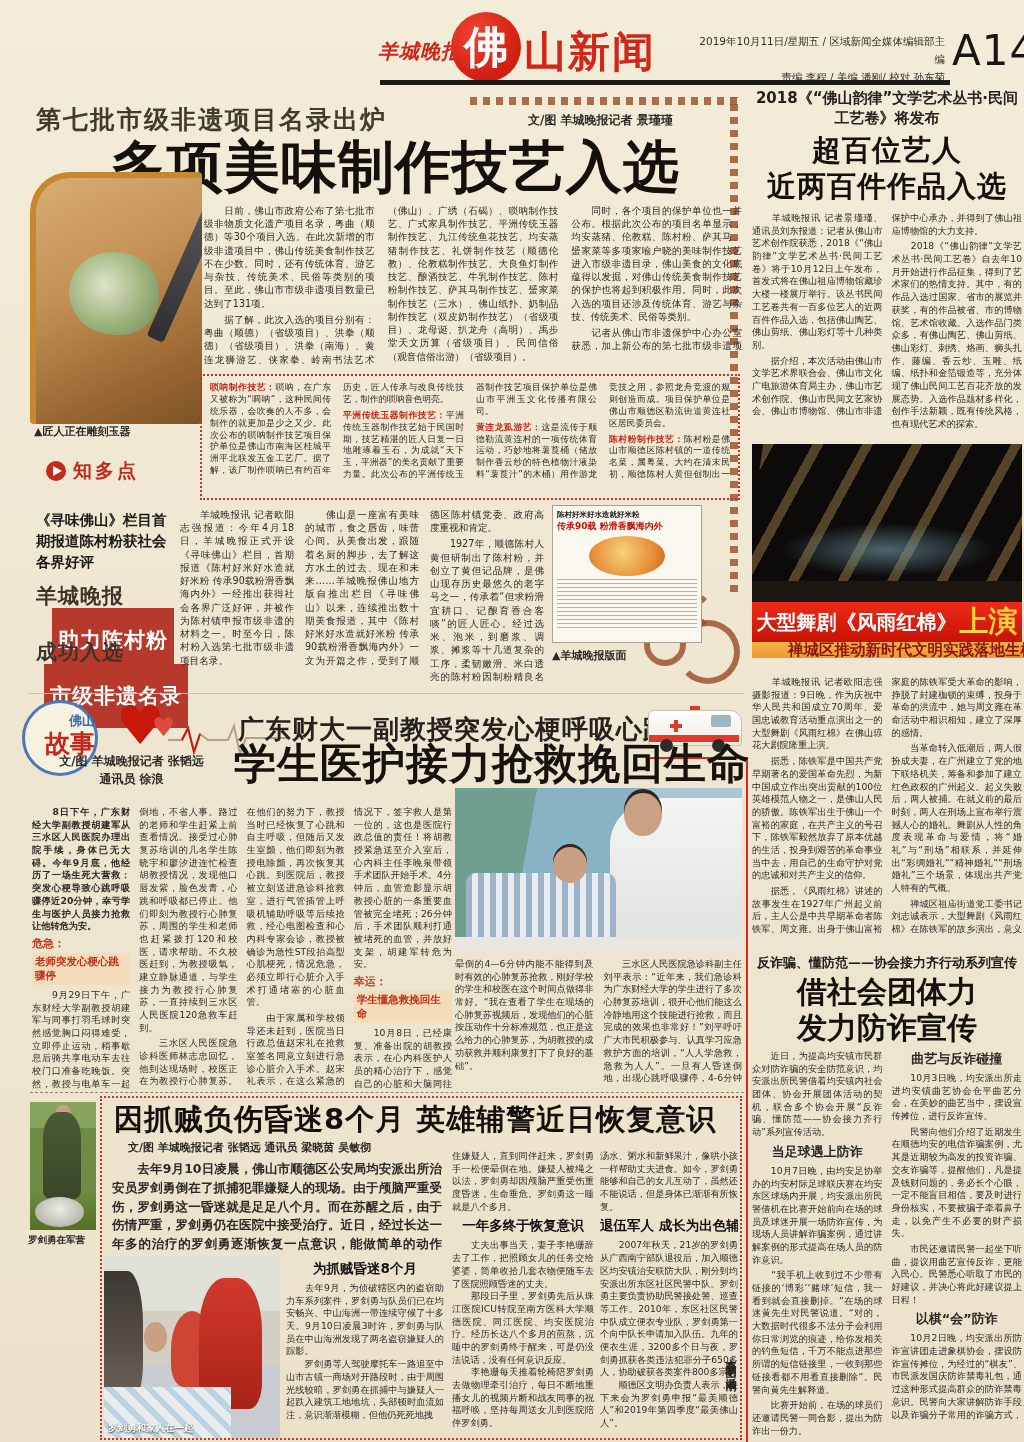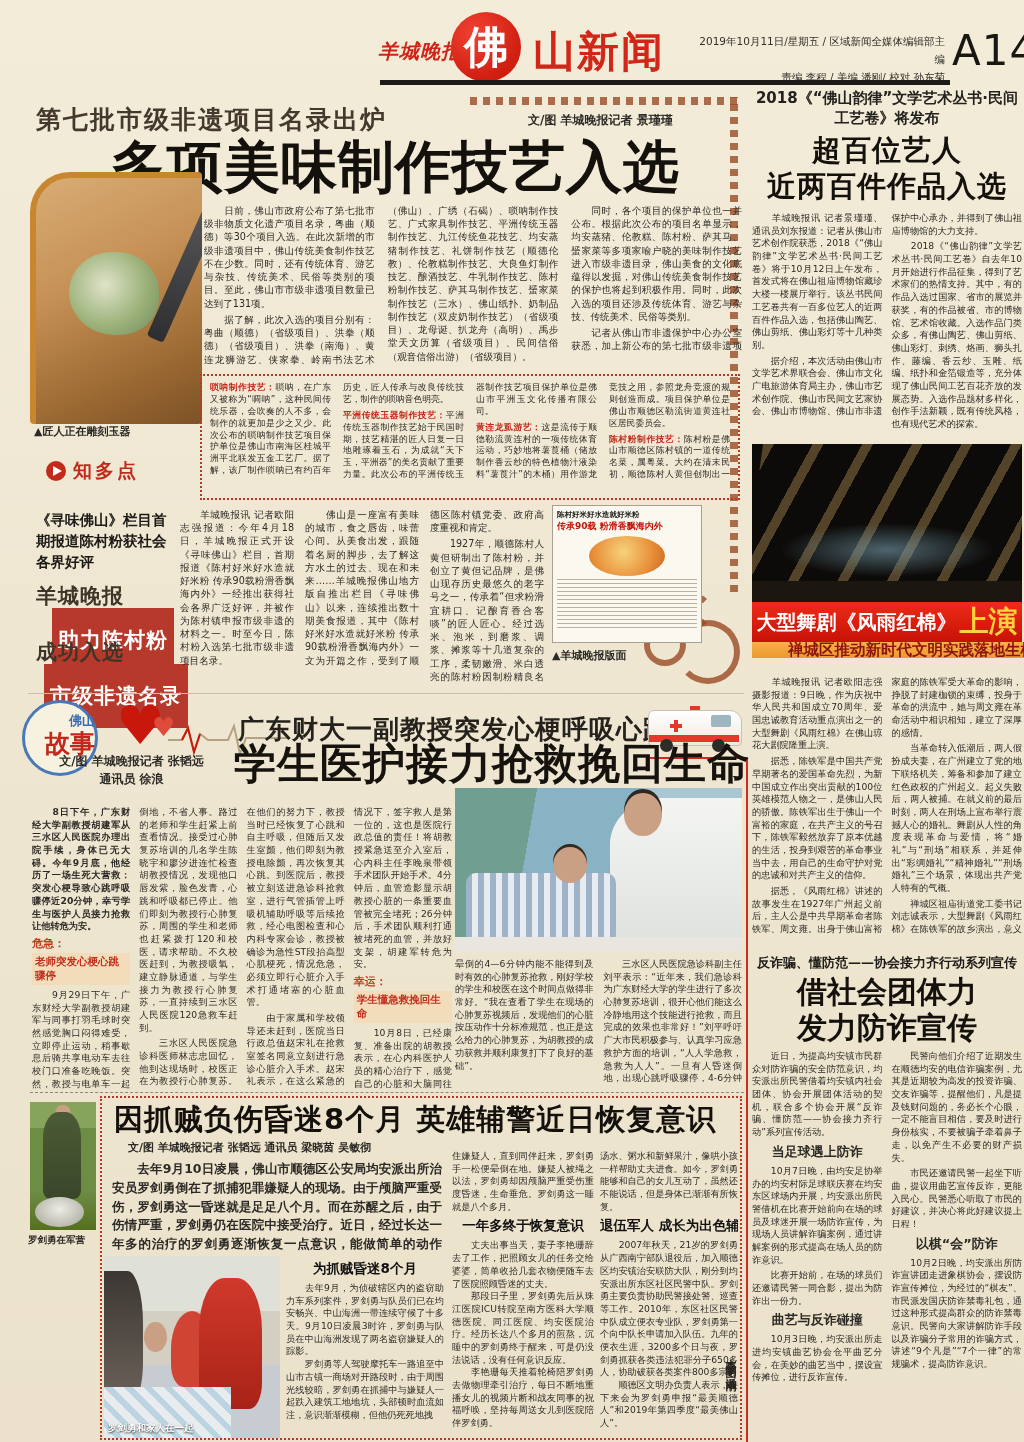--- a/index.html
+++ b/index.html
@@ -8,21 +8,21 @@
         background:linear-gradient(180deg,#f3ecd9 0%,#efe7d2 40%,#ece2cb 100%);}
   .abs{position:absolute;}
   .para{font-size:9.6px;line-height:1.38;text-align:justify;white-space:pre-line;margin:0 0 3px;}
   .spara{font-size:9.2px;line-height:1.38;text-align:justify;white-space:pre-line;margin:0 0 3px;}
   
   .logo-script{left:378px;top:38px;font-size:20px;font-weight:bold;font-style:italic;color:#cf2417;
                font-family:"DejaVu Serif","Liberation Serif",serif;letter-spacing:1px;}
   .circle-fo{left:451px;top:12px;width:70px;height:70px;border-radius:50%;
              background:radial-gradient(circle at 35% 30%,#f04333,#cf1d10 72%);
              color:#fff;font-size:44px;font-weight:900;display:flex;align-items:center;justify-content:center;}
-  .section-rest{left:524px;top:24px;font-size:42px;font-weight:900;color:#d02718;letter-spacing:2px;margin-left:9px;}
+  .section-rest{left:524px;top:24px;font-size:42px;font-weight:900;color:#d02718;letter-spacing:2px;}
   .masthead-meta{left:690px;top:33px;width:255px;text-align:right;font-size:10.5px;line-height:1.7;color:#33302b;}
   .page-no{left:952px;top:26px;font-size:42px;color:#191713;letter-spacing:1px;}
   .masthead-rule{left:380px;top:80px;width:570px;height:5px;background:#1d1b18;}
   
   .deco-top{left:470px;top:97px;width:272px;height:8px;opacity:.8;
             background:repeating-linear-gradient(90deg,#9a4c26 0 7px,rgba(0,0,0,0) 7px 13px);}
   .deco-right{left:730px;top:97px;width:8px;height:495px;opacity:.8;
             background:repeating-linear-gradient(0deg,#9a4c26 0 7px,rgba(0,0,0,0) 7px 13px);}
   .deco-curl{left:626px;top:590px;width:116px;height:98px;}
   .curl{position:absolute;border:6px solid #9a4c26;border-radius:50%;opacity:.8;}
@@ -357,20 +357,21 @@
 
   <div class="abs r3-kicker">反诈骗、懂防范——协会接力齐行动系列宣传</div>
   <div class="abs r3-headline">
     <div>借社会团体力</div>
     <div>发力防诈宣传</div>
   </div>
   <div class="abs r3-body">
     <p class="spara">　　近日，为提高均安镇市民群众对防诈骗的安全防范意识，均安派出所民警借着均安镇内社会团体、协会开展团体活动的契机，联合多个协会开展“反诈骗、懂防范——协会接力齐行动”系列宣传活动。</p>
     <div class="r3-sub">当足球遇上防诈</div>
     <p class="spara">　　10月7日晚，由均安足协举办的均安村际足球联庆赛在均安东区球场内开展，均安派出所民警借机在比赛开始前向在场的球员及球迷开展一场防诈宣传，为现场人员讲解诈骗案例，通过讲解案例的形式提高在场人员的防诈意识。</p>
+    <p class="spara">　　“我手机上收到过不少带有链接的‘博彩’‘赌球’短信，我一看到就会直接删掉。”在场的球迷黄先生对民警说道。“对的，大数据时代很多不法分子会利用你日常浏览的痕迹，给你发相关的钓鱼短信，千万不能点进那些所谓的短信链接里，一收到那些链接看都不用看直接删除”。民警向黄先生解释道。</p>
     <p class="spara">　　比赛开始前，在场的球员们还邀请民警一同合影，提出为防诈出一份力。</p>
     <div class="r3-sub">曲艺与反诈碰撞</div>
     <p class="spara">　　10月3日晚，均安派出所走进均安镇曲艺协会仓平曲艺分会，在美妙的曲艺当中，摆设宣传摊位，进行反诈宣传。</p>
     <p class="spara">　　民警向他们介绍了近期发生在顺德均安的电信诈骗案例，尤其是近期较为高发的投资诈骗、交友诈骗等，提醒他们，凡是提及钱财问题的，务必长个心眼，一定不能盲目相信，要及时进行身份核实，不要被骗子牵着鼻子走，以免产生不必要的财产损失。</p>
     <p class="spara">　　市民还邀请民警一起坐下听曲，提议用曲艺宣传反诈，更能入民心。民警悉心听取了市民的好建议，并决心将此好建议提上日程！</p>
     <div class="r3-sub">以棋“会”防诈</div>
     <p class="spara">　　10月2日晚，均安派出所防诈宣讲团走进象棋协会，摆设防诈宣传摊位，为经过的“棋友”、市民派发国庆防诈禁毒礼包，通过这种形式提高群众的防诈禁毒意识。民警向大家讲解防诈手段以及诈骗分子常用的诈骗方式，讲述“9个凡是”“7个一律”的常规骗术，提高防诈意识。</p>
 
   </div>
 

